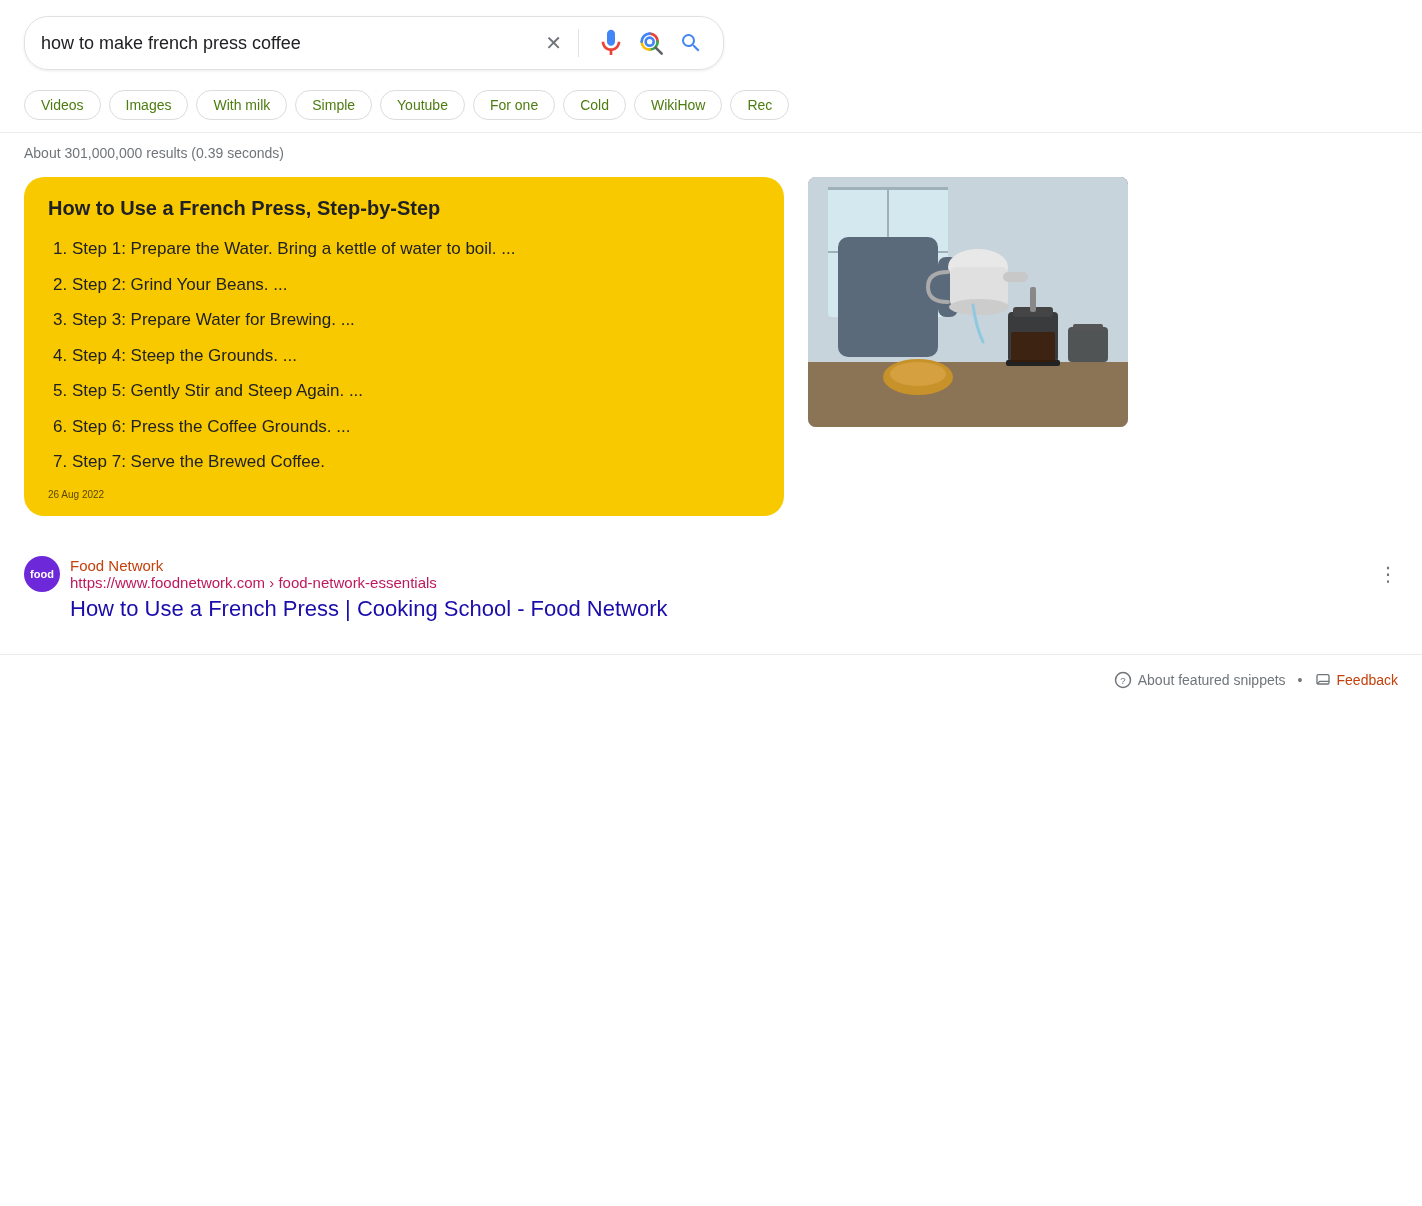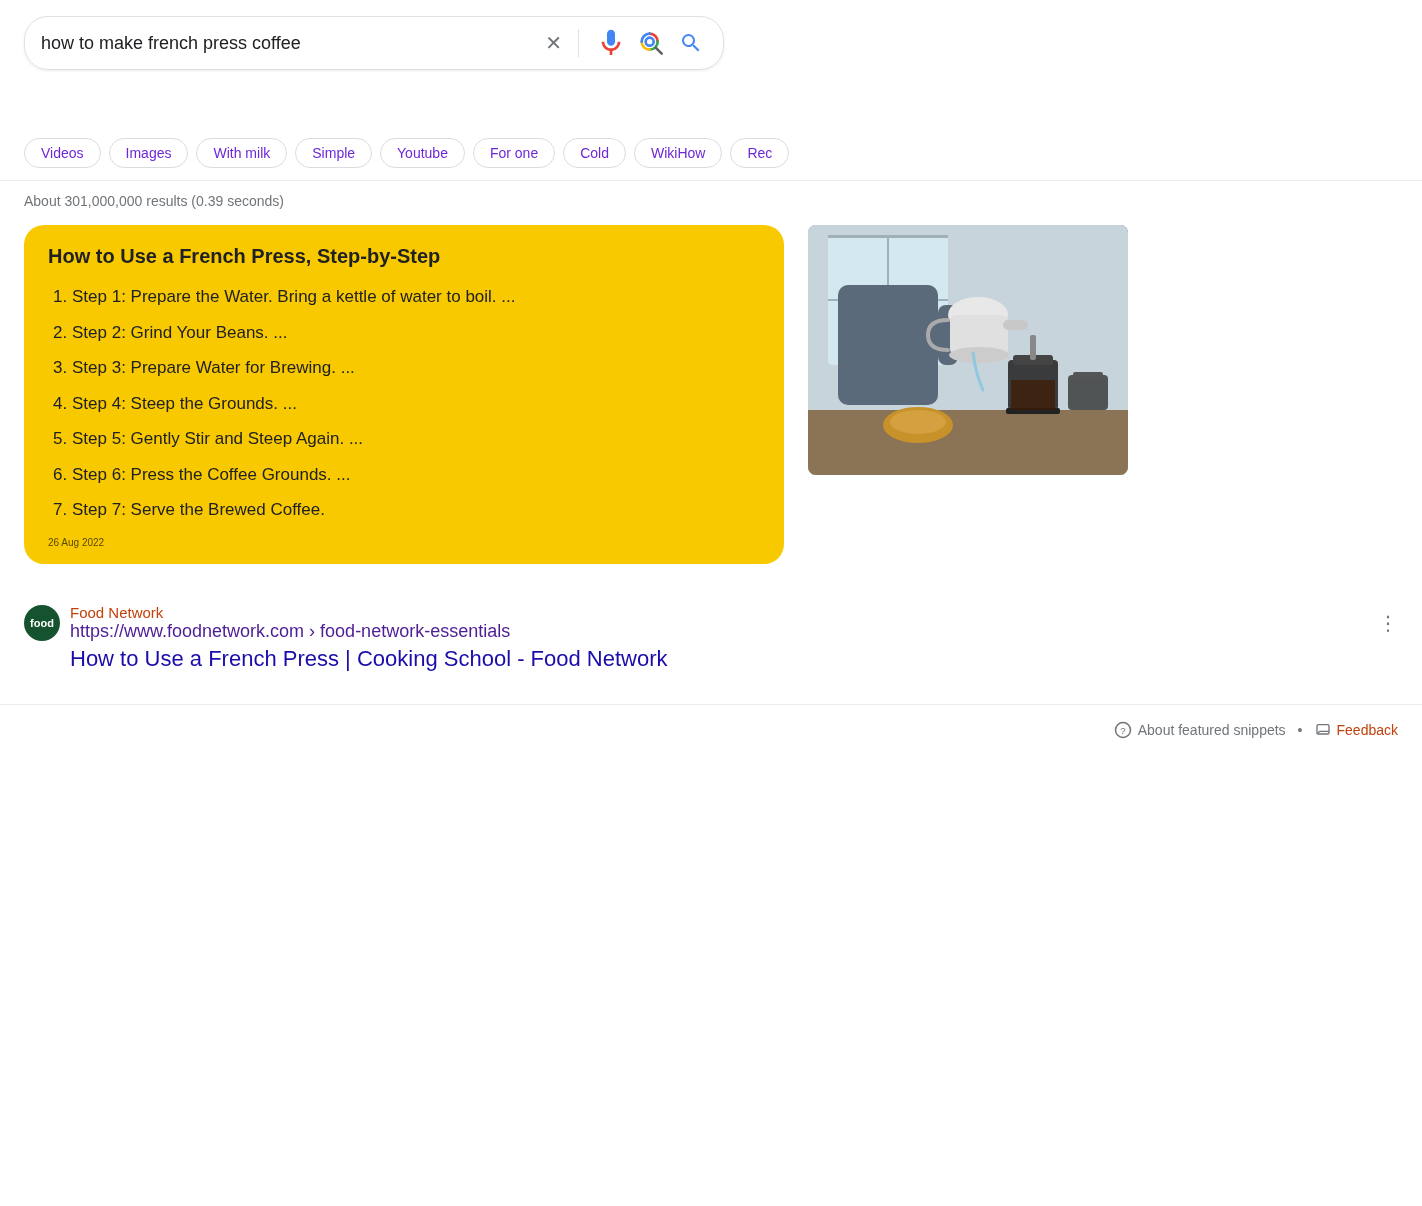--- a/index.html
+++ b/index.html
@@ -69,22 +69,21 @@
       border-bottom: 1px solid #ebebeb;
     }
     .chip {
       border: 1px solid #dadce0;
       border-radius: 20px;
       padding: 6px 16px;
       font-size: 14px;
       white-space: nowrap;
       cursor: pointer;
       background: #fff;
-      color: #6d28d9;
-      margin-top: 48px;
+      color: #4d7c0f;
     }
 
     .results-info {
       padding: 12px 24px 8px 24px;
       font-size: 14px;
       color: #70757a;
     }
 
     .main-content {
       display: flex;
@@ -152,41 +151,41 @@
     .result-source {
       display: flex;
       align-items: center;
       gap: 10px;
       margin-bottom: 4px;
     }
     .source-favicon {
       width: 36px;
       height: 36px;
       border-radius: 50%;
-      background: #14532d;
+      background: #6d28d9;
       display: flex;
       align-items: center;
       justify-content: center;
       color: #fff;
       font-size: 11px;
       font-weight: 700;
       flex-shrink: 0;
     }
     .source-info {
       display: flex;
       flex-direction: column;
     }
     .source-name {
       font-size: 15px;
       font-weight: 500;
       color: #c2410c;
     }
     .source-url {
-      font-size: 18px;
-      color: #4c1d95;
+      font-size: 15px;
+      color: #be185d;
     }
     .source-menu {
       margin-left: auto;
       color: #70757a;
       font-size: 20px;
       cursor: pointer;
     }
     .result-link {
       font-size: 22px;
       color: #1a0dab;

